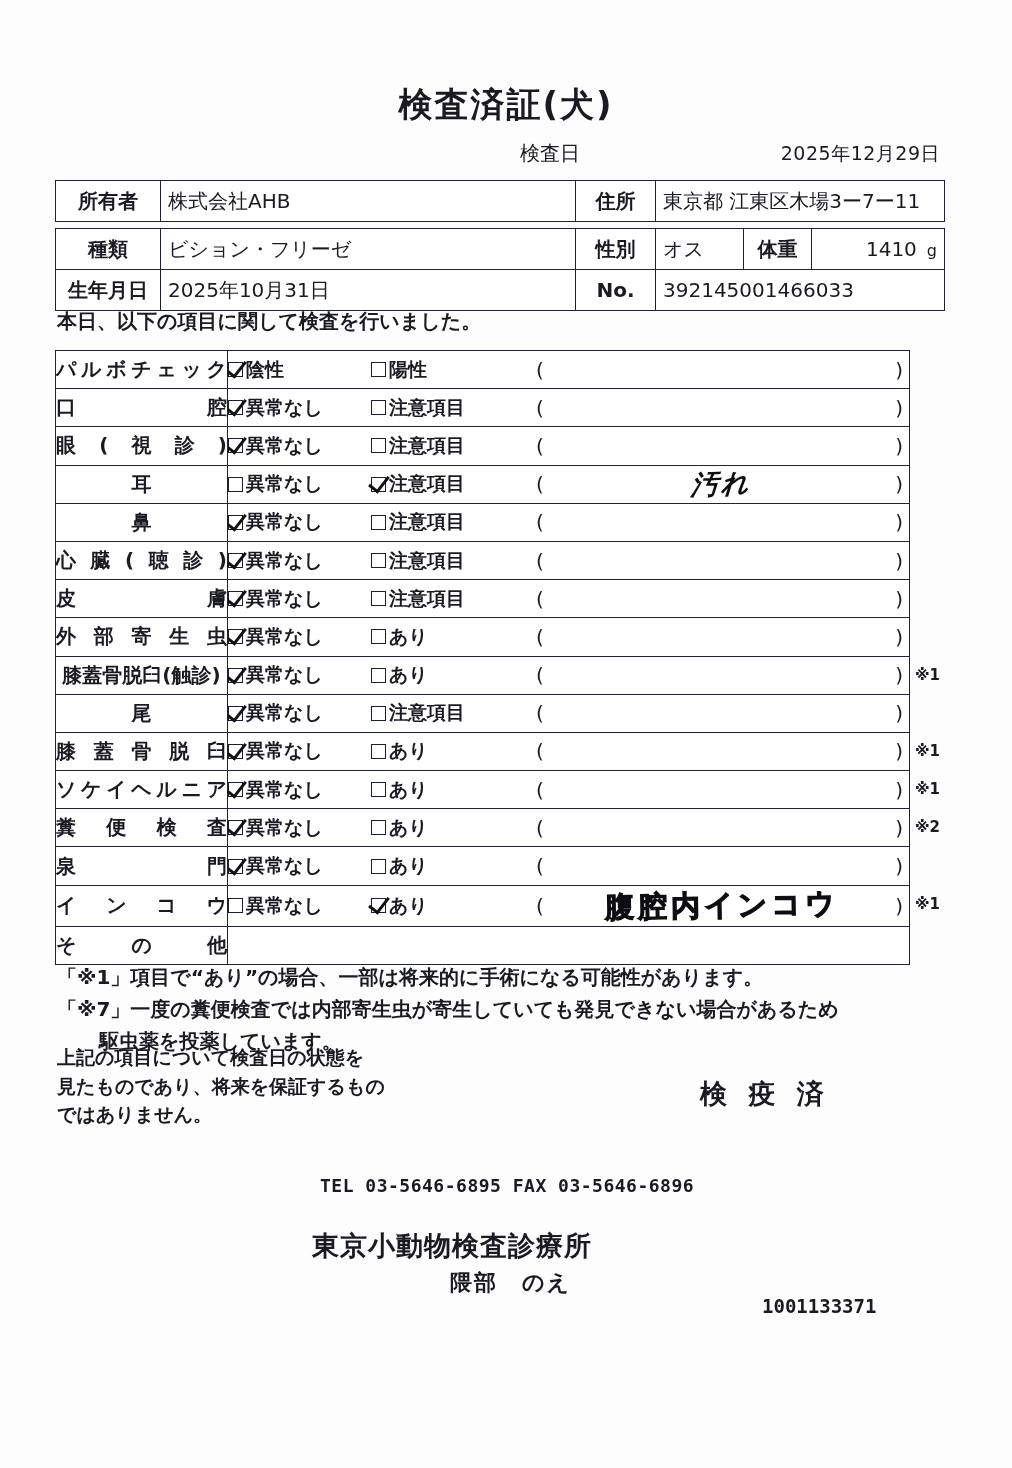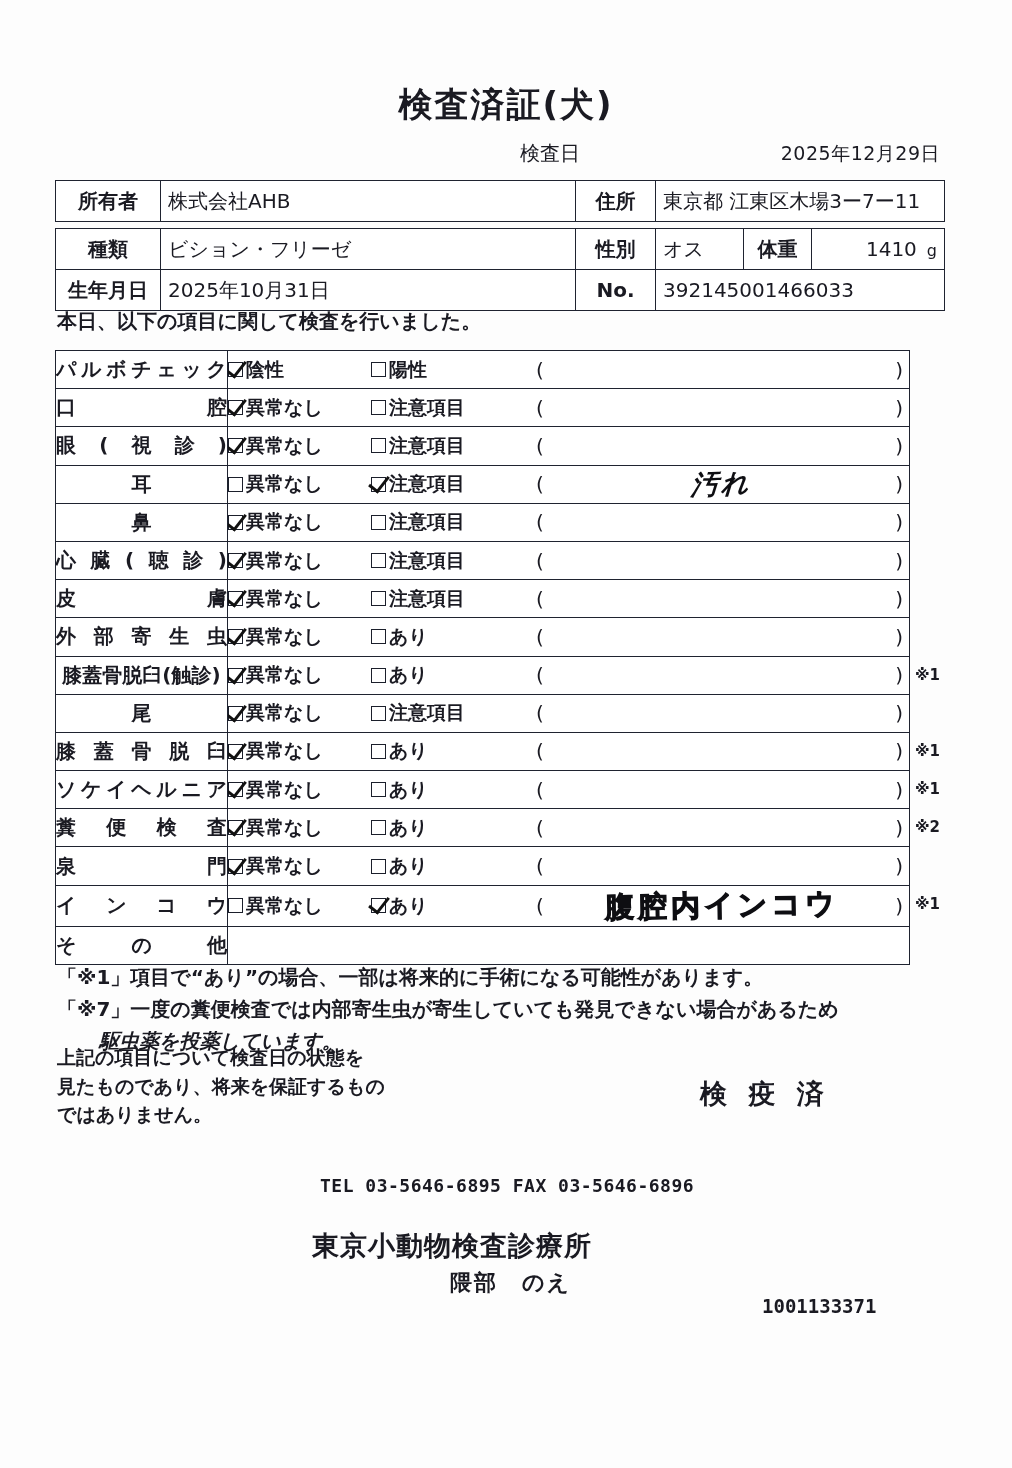--- a/index.html
+++ b/index.html
@@ -145,21 +145,21 @@
   .mark {
     height: 38.2px;
     line-height: 38.2px;
     font-size: 15px;
     font-weight: 600;
   }
 
   
   .footnotes { position: absolute; left: 57px; top: 963px; font-size: 20px; font-weight: 600; }
   .footnotes div { margin-bottom: 3px; line-height: 1.45; }
-  .fn-indent { padding-left: 42px; font-style: italic; }
+  .fn-indent { padding-left: 42px; }
 
   
   .disclaimer {
     position: absolute;
     left: 57px; top: 1043px;
     font-size: 19px; font-weight: 600; line-height: 1.5;
   }
 
   .quarantine {
     position: absolute;

